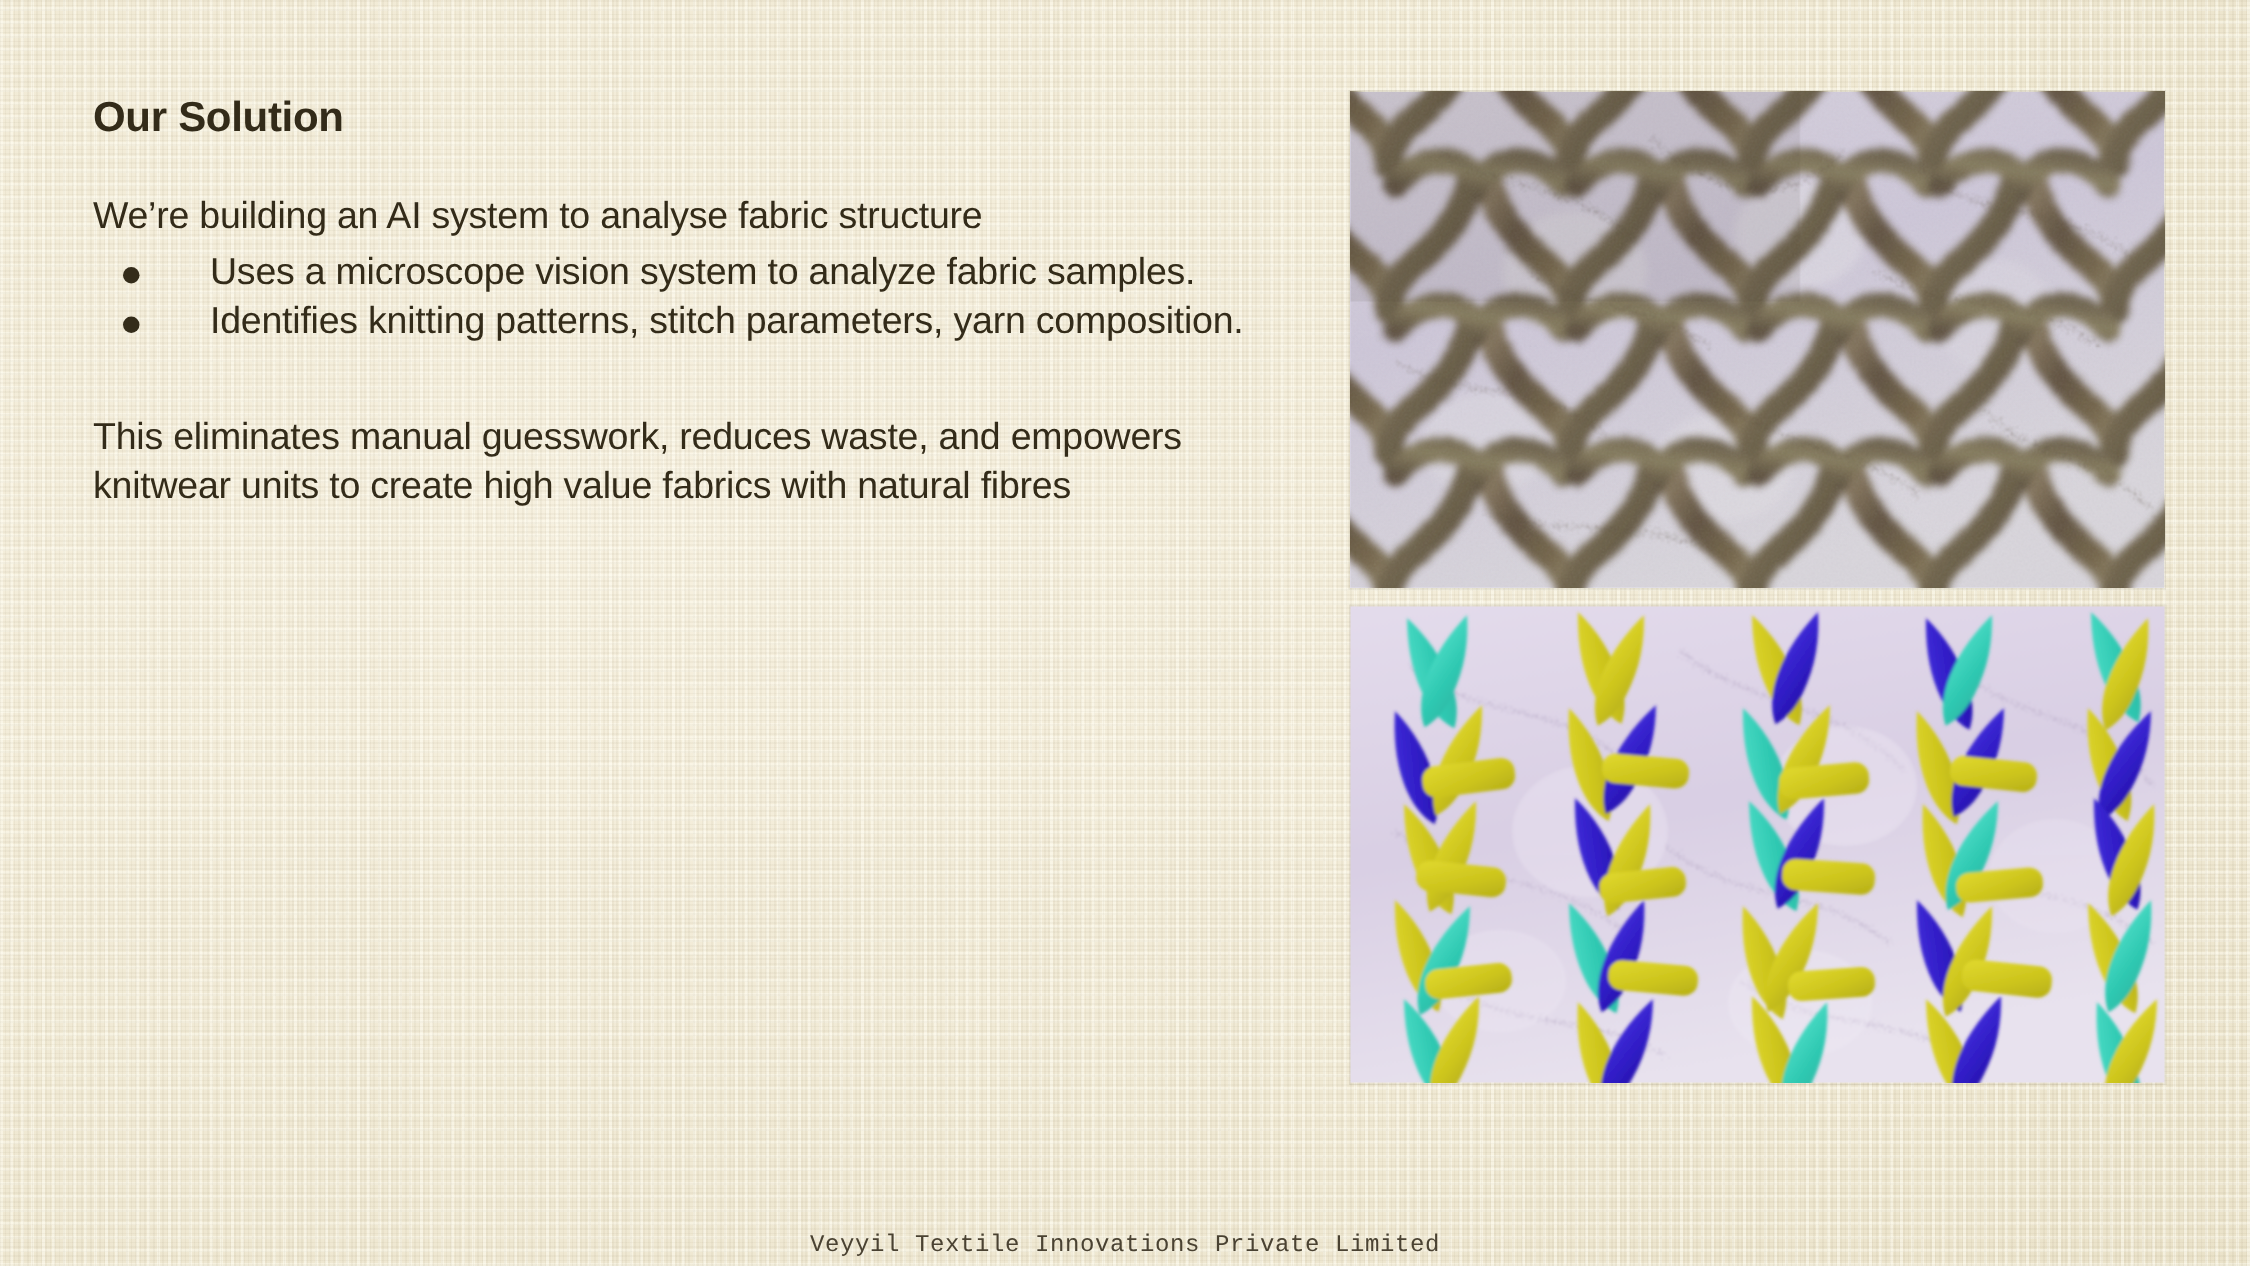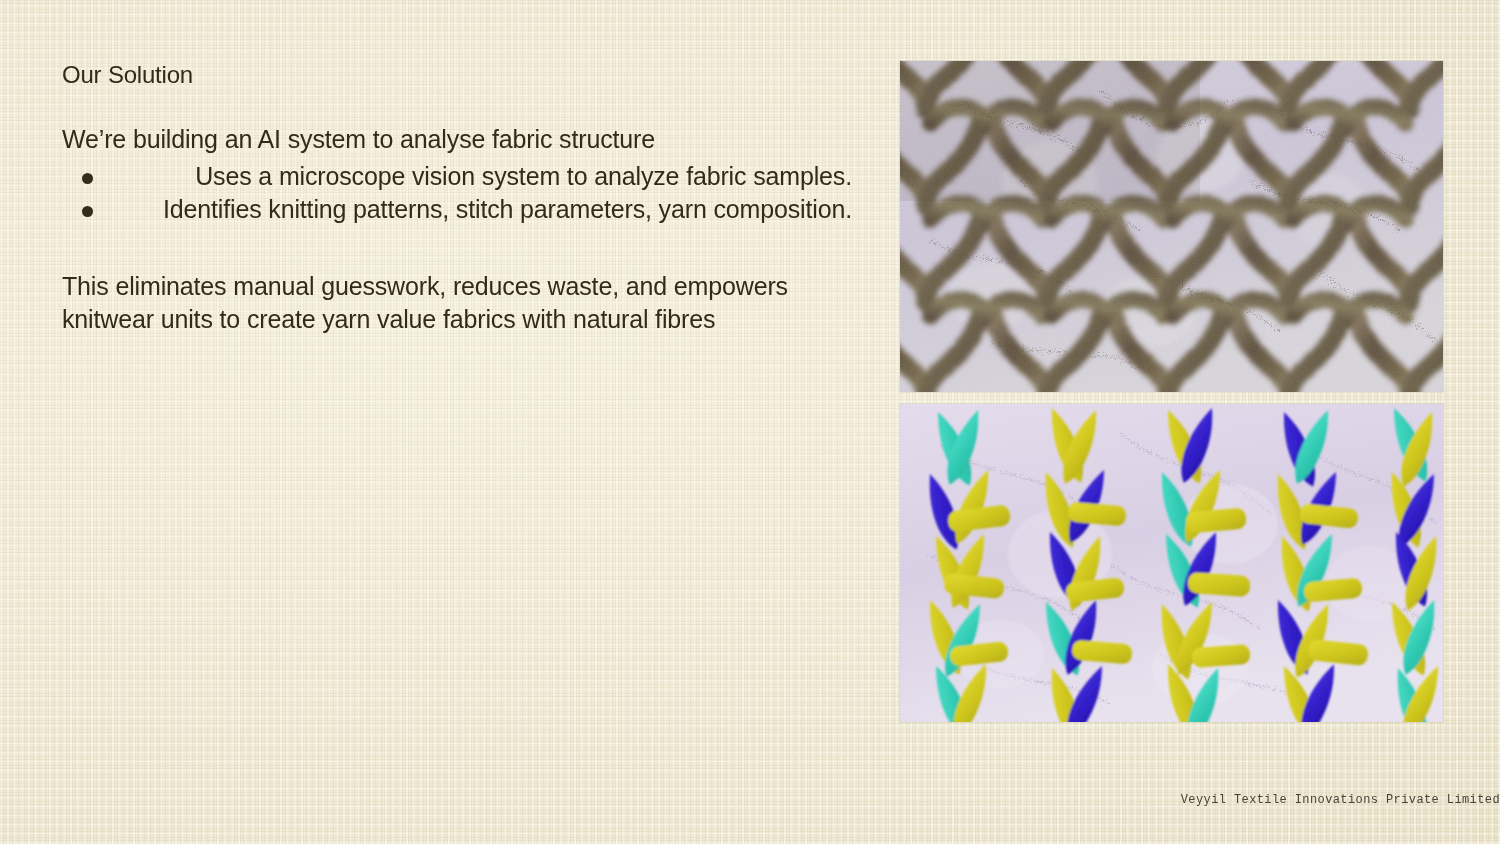--- a/index.html
+++ b/index.html
@@ -47,22 +47,22 @@
 
   
   #text-col {
     position: absolute;
     left: 62px;
     top: 60px;
     width: 790px;
   }
 
   #page-title {
-    font-size: 24px;
-    font-weight: normal;
+    font-size: 28px;
+    font-weight: bold;
     color: #332b19;
     letter-spacing: -0.2px;
     margin: 0 0 0 0;
     line-height: 1.25;
   }
 
   .body-para {
     font-size: 25px;
     color: #332b19;
     line-height: 1.30;
@@ -82,41 +82,40 @@
   }
   #bullet-list li {
     position: relative;
     font-size: 25px;
     color: #332b19;
     line-height: 1.31;
     font-weight: 500;
     letter-spacing: -0.15px;
     padding-left: 78px;
     margin-top: 1px;
-    text-align: right;
   }
   .bullet-dot {
     position: absolute;
     left: 20px;
     top: 13px;
     width: 11px;
     height: 11px;
     border-radius: 50%;
     background: #342c1a;
   }
 
   
   #footer {
     position: absolute;
     left: 0;
     right: 0;
-    top: 793px;
-    text-align: right;
+    top: 821px;
+    text-align: center;
     font-family: "Liberation Mono", "DejaVu Sans Mono", monospace;
-    font-size: 12px;
+    font-size: 16px;
     color: #4a4232;
     letter-spacing: 0.4px;
   }
 
   
   .fabric-figure {
     position: absolute;
     overflow: hidden;
     box-shadow: 0 0 0 1px rgba(90,78,50,0.10);
   }
@@ -150,21 +149,21 @@
       <li>
         <span class="bullet-dot"></span>
         <span>Uses a microscope vision system to analyze fabric samples.</span>
       </li>
       <li>
         <span class="bullet-dot"></span>
         <span>Identifies knitting patterns, stitch parameters, yarn composition.</span>
       </li>
     </ul>
 
-    <p id="closing-para" class="body-para">This eliminates manual guesswork, reduces waste, and empowers knitwear units to create yarn value fabrics with natural fibres</p>
+    <p id="closing-para" class="body-para">This eliminates manual guesswork, reduces waste, and empowers knitwear units to create high value fabrics with natural fibres</p>
   </div>
 
   <div id="figure-microscope" class="fabric-figure">
     <svg viewBox="0 0 543 331" preserveAspectRatio="none" aria-hidden="true">
       <defs>
         <linearGradient id="bgLav" x1="0" y1="0" x2="0.4" y2="1">
           <stop offset="0%" stop-color="#e7e3f2"></stop>
           <stop offset="45%" stop-color="#dcd7ec"></stop>
           <stop offset="100%" stop-color="#e9e8f0"></stop>
         </linearGradient>

